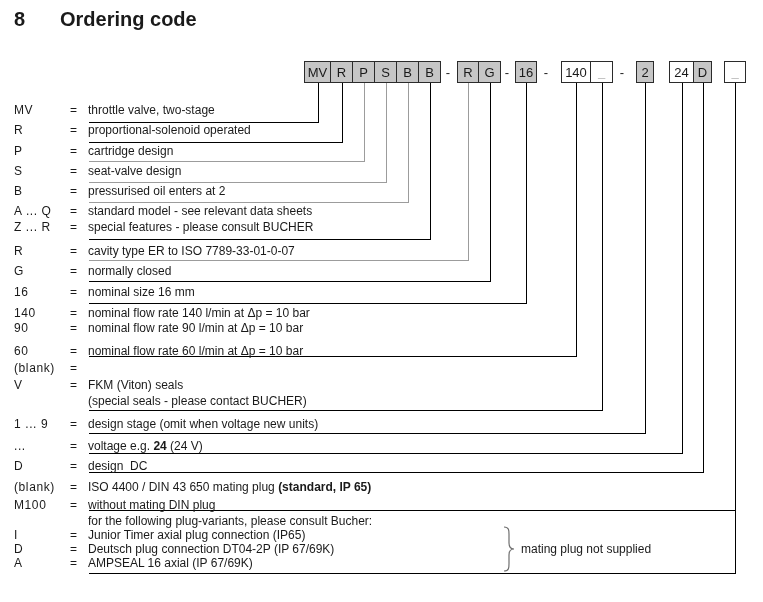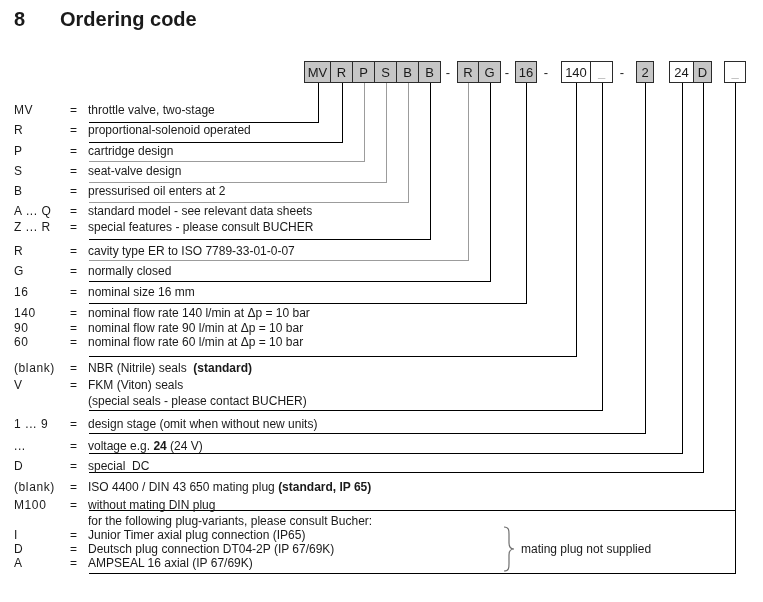--- a/index.html
+++ b/index.html
@@ -137,54 +137,53 @@
       <div class="row" style="top: 305px; width: 763px;">
         <span class="code">140</span>
         <span class="eq">=</span>
         <span class="desc"><span style="position: static;">nominal flow rate 140 l/min at Δp = 10 bar</span></span>
       </div>
       <div class="row" style="top: 320px; width: 763px;">
         <span class="code">90</span>
         <span class="eq">=</span>
         <span class="desc"><span style="position: static;">nominal flow rate 90 l/min at Δp = 10 bar</span></span>
       </div>
-      <div class="row" style="top: 334px; width: 763px;">
+      <div class="row" style="top: 343px; width: 763px;">
         <span class="code">60</span>
         <span class="eq">=</span>
         <span class="desc"><span style="position: static;">nominal flow rate 60 l/min at Δp = 10 bar</span></span>
       </div>
       <div class="row" style="top: 360px; width: 763px;">
         <span class="code">(blank)</span>
         <span class="eq">=</span>
-        <span class="desc"><span style="position: static;">NBR (Nitrile) seals  </span><span class="b" style="position: static;">(standard)</span></span>
       </div>
       <div class="row" style="top: 377px; width: 763px;">
         <span class="code">V</span>
         <span class="eq">=</span>
         <span class="desc"><span style="position: static;">FKM (Viton) seals</span></span>
       </div>
       <div class="row" style="top: 393px; width: 763px;">
         <span class="code"></span>
         <span class="eq"></span>
         <span class="desc"><span style="position: static;">(special seals - please contact BUCHER)</span></span>
       </div>
       <div class="row" style="top: 416px; width: 763px;">
         <span class="code">1 ... 9</span>
         <span class="eq">=</span>
-        <span class="desc"><span style="position: static;">design stage (omit when without new units)</span></span>
+        <span class="desc"><span style="position: static;">design stage (omit when voltage new units)</span></span>
       </div>
       <div class="row" style="top: 438px; width: 763px;">
         <span class="code">...</span>
         <span class="eq">=</span>
         <span class="desc"><span style="position: static;">voltage e.g. </span><span class="b" style="position: static;">24</span><span style="position: static;"> (24 V)</span></span>
       </div>
       <div class="row" style="top: 458px; width: 763px;">
         <span class="code">D</span>
         <span class="eq">=</span>
-        <span class="desc"><span style="position: static;">special  DC</span></span>
+        <span class="desc"><span style="position: static;">design  DC</span></span>
       </div>
       <div class="row" style="top: 479px; width: 763px;">
         <span class="code">(blank)</span>
         <span class="eq">=</span>
         <span class="desc"><span style="position: static;">ISO 4400 / DIN 43 650 mating plug </span><span class="b" style="position: static;">(standard, IP 65)</span></span>
       </div>
       <div class="row" style="top: 497px; width: 763px; padding-left: 33px;">
         <span class="code">M100</span>
         <span class="eq">=</span>
         <span class="desc"><span style="position: static;">without mating DIN plug</span></span>

